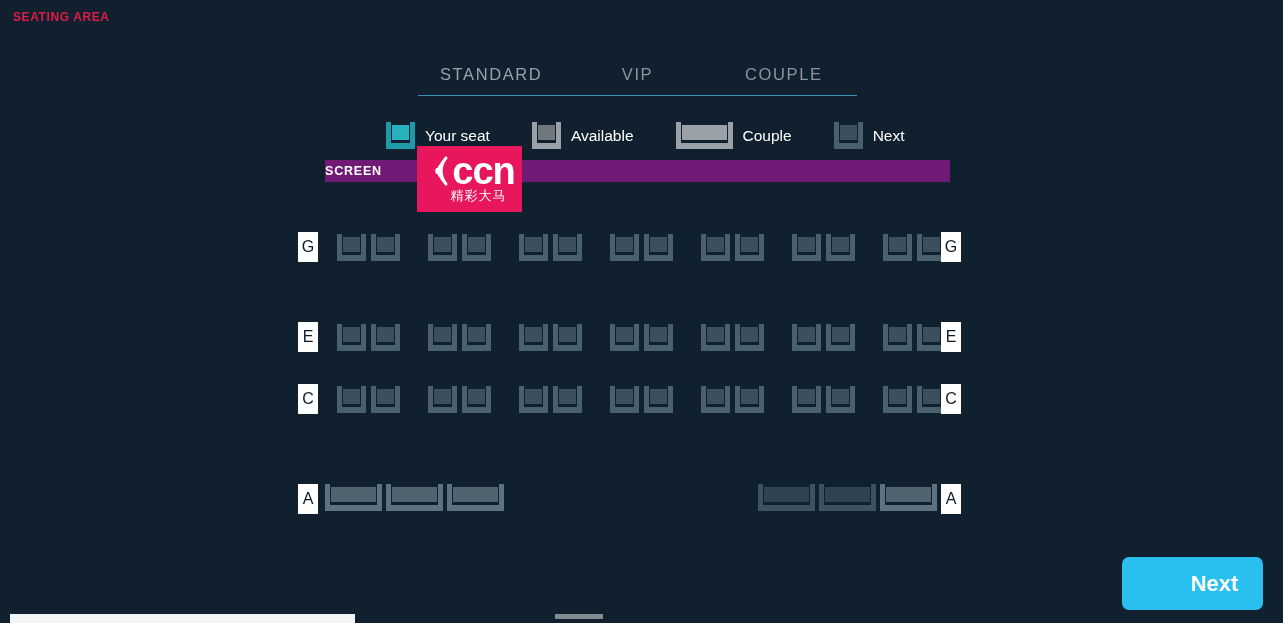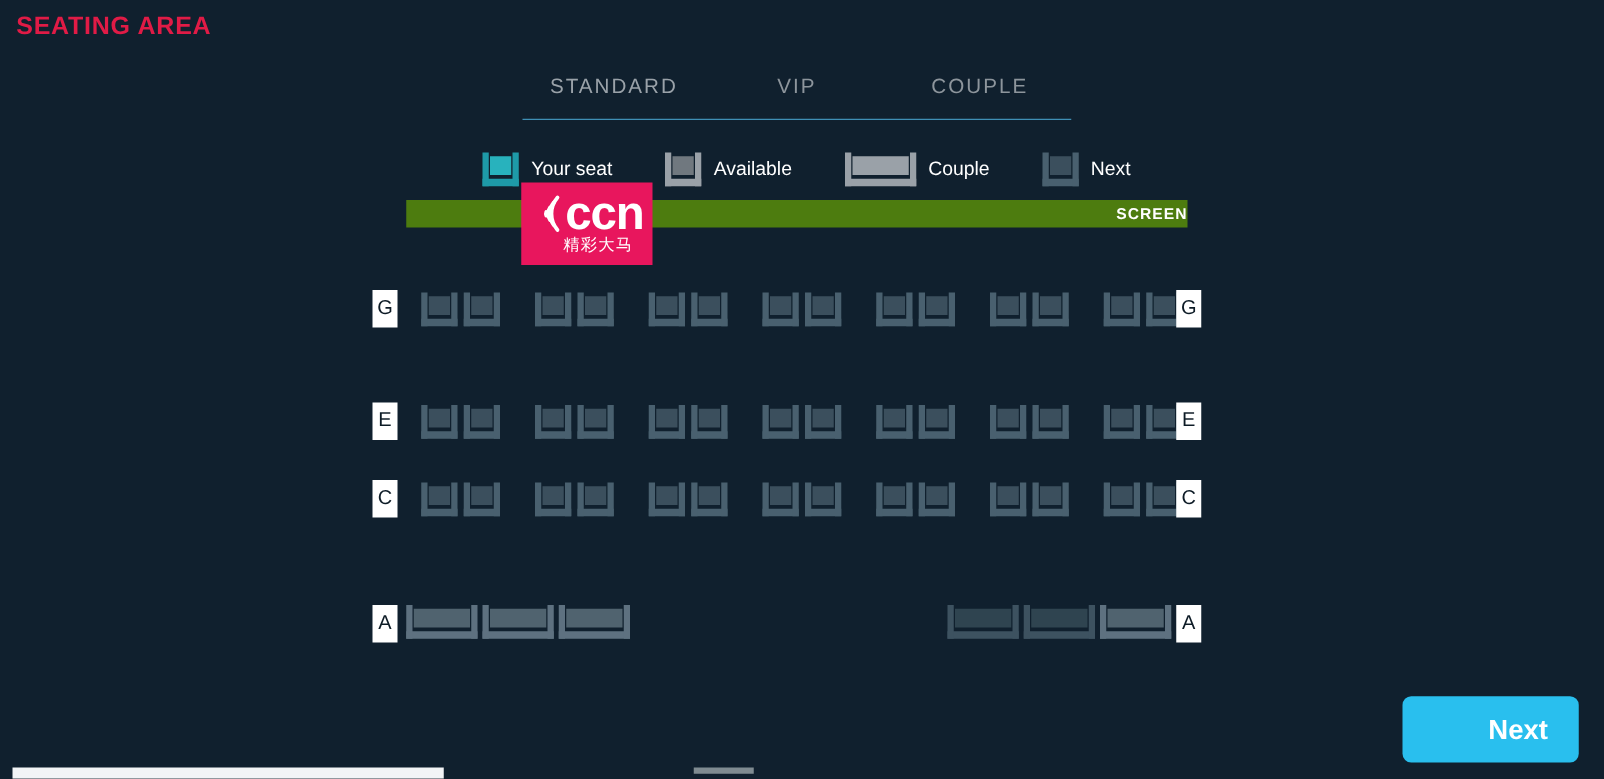--- a/index.html
+++ b/index.html
@@ -7,29 +7,29 @@
     width: 1283px; height: 623px;
     background: #10202e;
     font-family: "Liberation Sans", sans-serif;
     overflow: hidden;
   }
   .page { position: relative; width: 1283px; height: 623px; background: #10202e; }
 
   
   .page-title {
     position: absolute; left: 13px; top: 10px;
-    font-size: 20px; font-weight: bold; letter-spacing: 0.6px;
+    font-size: 12px; font-weight: bold; letter-spacing: 0.6px;
     color: #e01b46;
   }
 
   
   .tabbar {
     position: absolute; left: 418px; top: 48px;
     width: 439px; height: 48px;
-    display: flex; align-items: flex-start;
+    display: flex; align-items: flex-end;
     border-bottom: 1.5px solid #3f8fb5;
   }
   .tab {
     flex: 1 1 0; text-align: center;
     font-size: 16.5px; letter-spacing: 1.6px;
     color: #8d959c; line-height: 42px;
     cursor: pointer; user-select: none;
   }
   .tab.active { color: #9aa2a9; }
 
@@ -65,22 +65,22 @@
 
   .sg-yours { --fc: #1e9aa8; --cc: #28b2bd; }
   .sg-avail { --fc: #9aa1a8; --cc: #70787f; }
   .sg-couple { --fc: #9aa1a8; --cc: #9aa1a8; }
   .sg-sold  { --fc: #49606f; --cc: #3b4f5d; }
 
   
   .screenbar {
     position: absolute; left: 325px; top: 160px;
     width: 625px; height: 22px;
-    background: #4d7c0f;
-    display: flex; align-items: center; justify-content: flex-end;
+    background: #701a75;
+    display: flex; align-items: center; justify-content: flex-start;
   }
   .screenbar-label {
     color: #ffffff; font-size: 12.5px; font-weight: bold; letter-spacing: 0.8px;
   }
 
   
   .logo {
     position: absolute; left: 417px; top: 146px;
     width: 105px; height: 66px;
     background: #e8165d;

